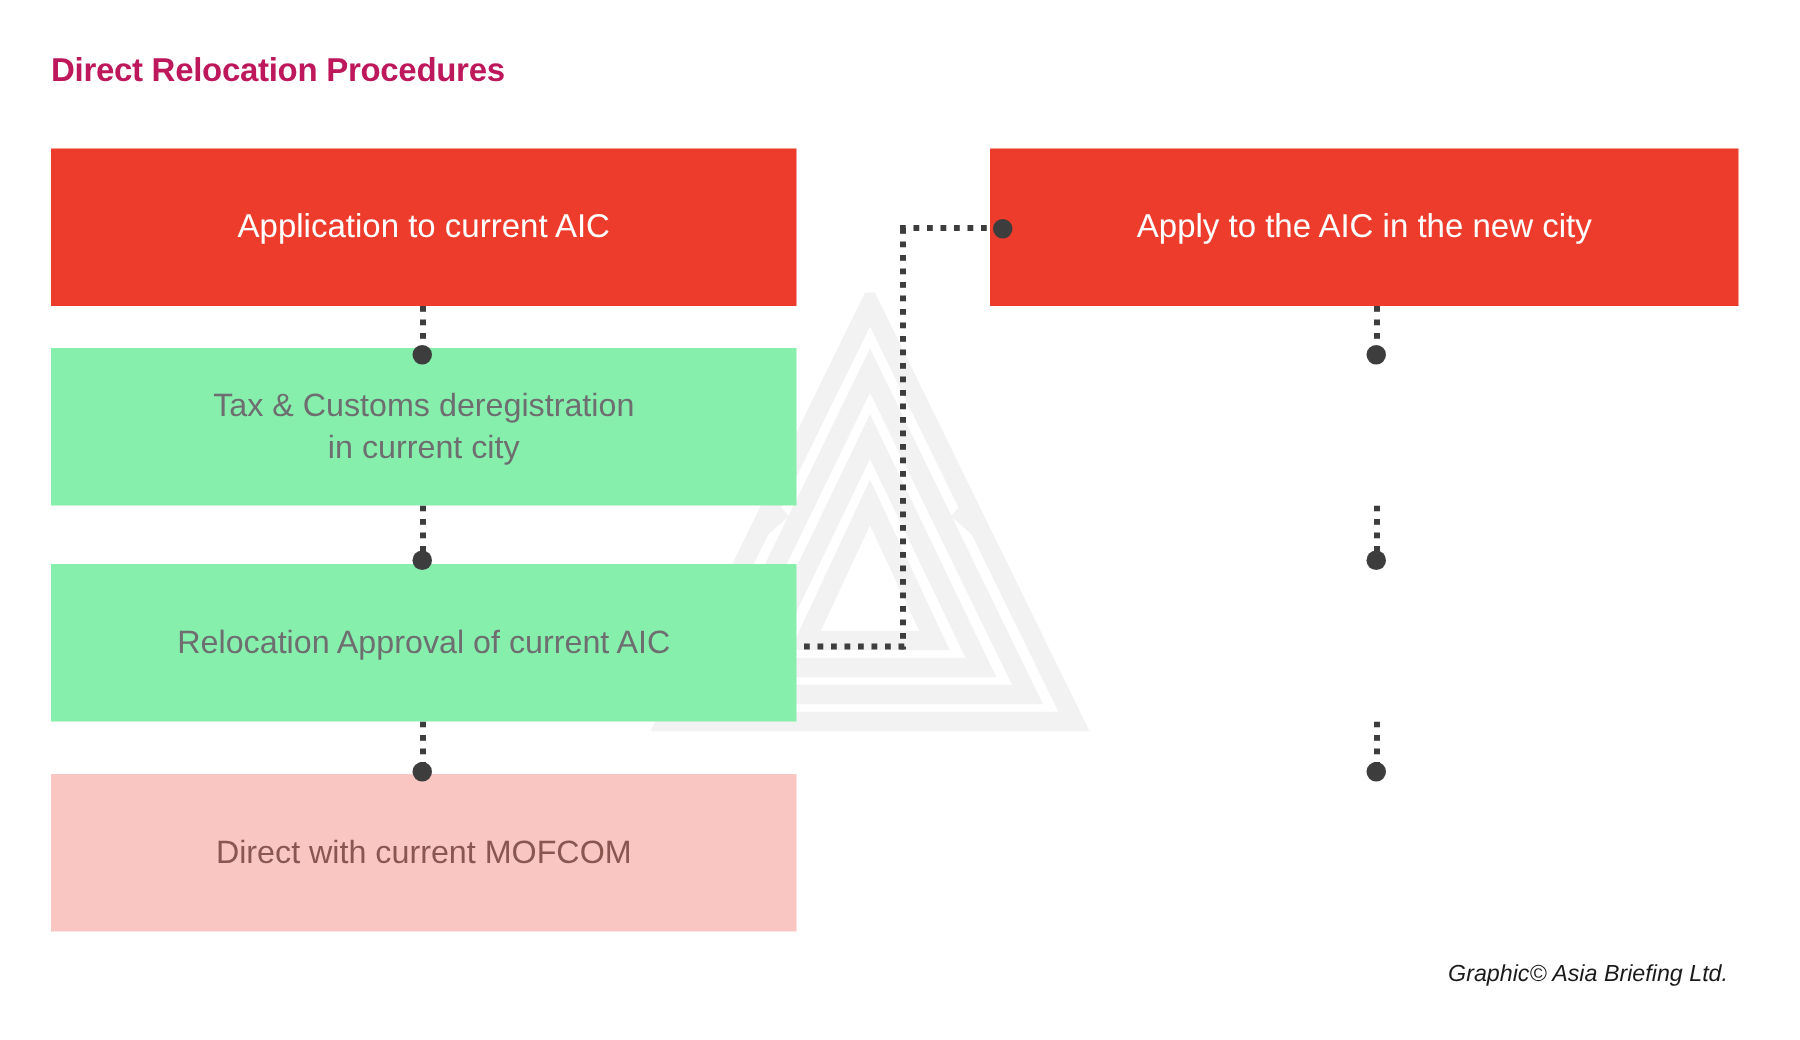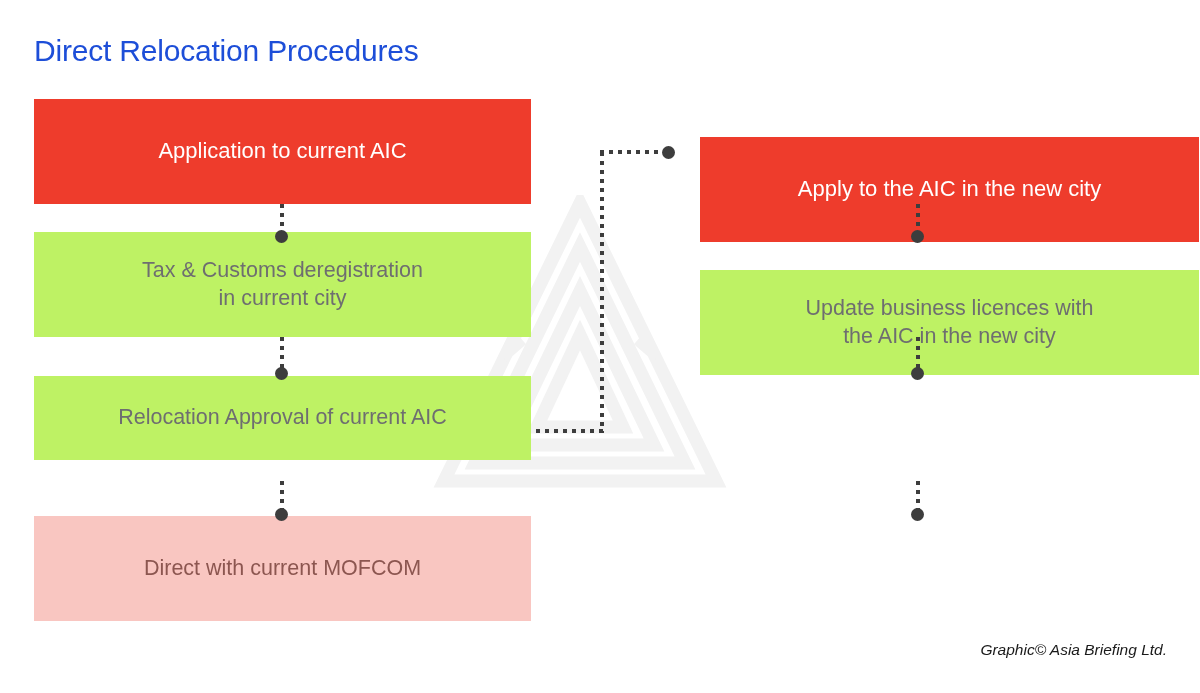--- a/index.html
+++ b/index.html
@@ -29,23 +29,23 @@
     opacity: 1;
     pointer-events: none;
     z-index: 0;
   }
 
   
   .page-title {
     position: absolute;
     left: 34px;
     top: 34px;
-    font-size: 30px;
-    font-weight: normal;
-    color: #1d4ed8;
+    font-size: 22px;
+    font-weight: bold;
+    color: #be185d;
     letter-spacing: -0.2px;
     white-space: nowrap;
     z-index: 3;
   }
 
   
   .flow-box {
     position: absolute;
     display: flex;
     align-items: center;
@@ -57,37 +57,37 @@
     z-index: 2;
   }
   .flow-box .box-label { display: block; white-space: pre-line; }
 
   .box-red {
     background: #ee3c2c;
     color: #ffffff;
     font-size: 22px;
   }
   .box-gray {
-    background: #bef264;
+    background: #86efac;
     color: #6e6e70;
     font-size: 21.5px;
   }
   .box-pink {
     background: #f9c6c1;
     color: #8c5650;
     font-size: 21.5px;
   }
 
   
   .col-left  { left: 34px;  width: 497px; }
-  .col-right { left: 700px; width: 499px; margin-top: 38px; }
+  .col-right { left: 660px; width: 499px; }
 
   .row-1 { top: 99px;  height: 105px; }
   .row-2 { top: 232px; height: 105px; }
-  .row-3 { top: 376px; height: 84px; }
+  .row-3 { top: 376px; height: 105px; }
   .row-4 { top: 516px; height: 105px; }
 
   
   .conn-v {
     position: absolute;
     width: 4px;
     z-index: 4;
     background-image: linear-gradient(to bottom, #3d3d3d 0, #3d3d3d 4px, rgba(0,0,0,0) 4px, rgba(0,0,0,0) 9px);
     background-size: 4px 9px;
     background-repeat: repeat-y;
@@ -105,21 +105,21 @@
     width: 13px;
     height: 13px;
     border-radius: 50%;
     background: #3d3d3d;
     z-index: 5;
   }
 
   
   .credit {
     position: absolute;
-    right: 33px;
+    right: 48px;
     top: 641px;
     font-size: 15.5px;
     font-style: italic;
     color: #1a1a1a;
     white-space: nowrap;
     z-index: 3;
   }
 </style>
 </head>
 <body>
@@ -155,24 +155,20 @@
   </div>
 
   <div class="flow-box box-pink col-left row-4">
     <span class="box-label">Direct with current MOFCOM</span>
   </div>
 
   <div class="flow-box box-red col-right row-1">
     <span class="box-label">Apply to the AIC in the new city</span>
   </div>
 
-  <div class="flow-box box-gray col-right row-2">
-    <span class="box-label">Update business licences with
-the AIC in the new city</span>
-  </div>
 
 
 
   <div class="conn-v" style="left:280px; top:204px; height:30px;"></div>
   <div class="conn-dot" style="left:275px; top:230px;"></div>
 
   <div class="conn-v" style="left:280px; top:337px; height:32px;"></div>
   <div class="conn-dot" style="left:275px; top:367px;"></div>
 
   <div class="conn-v" style="left:280px; top:481px; height:30px;"></div>

